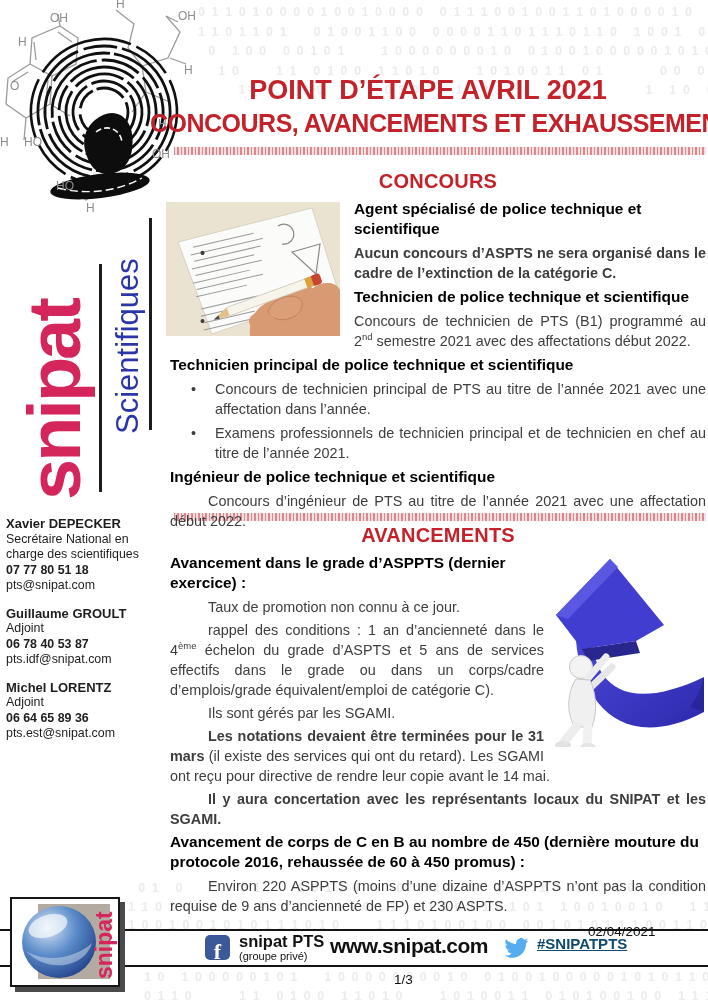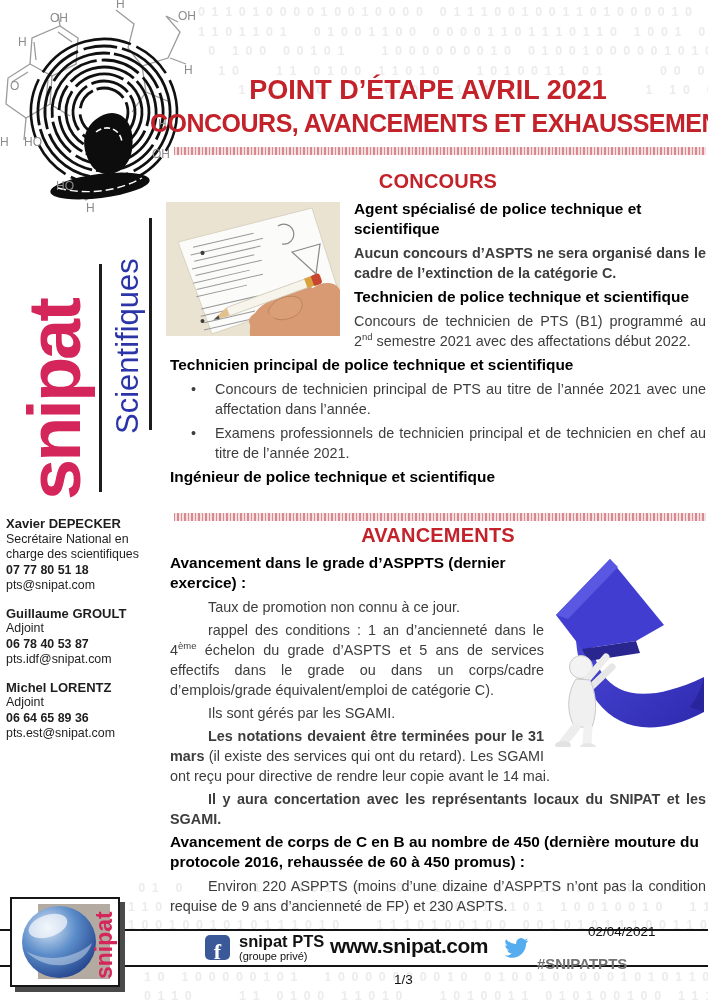--- a/index.html
+++ b/index.html
@@ -68,21 +68,21 @@
         box-sizing:border-box;z-index:5;}
   .fb-icon{position:absolute;left:205px;top:4px;width:25px;height:25px;background:#3b5998;
            border-radius:5px;color:#fff;font-weight:bold;font-family:"Liberation Serif",serif;
            font-size:22px;text-align:center;line-height:34px;overflow:hidden;}
   .fb-text{position:absolute;left:239px;top:2px;color:#111;}
   .fb-title{font-size:16.5px;font-weight:bold;line-height:17px;}
   .fb-sub{font-size:11px;line-height:12px;}
   #site{position:absolute;left:330px;top:3px;font-size:21px;font-weight:bold;color:#111;
         letter-spacing:-0.5px;}
   #tw-icon{position:absolute;left:503px;top:5px;}
-  #tw-tag{position:absolute;left:537px;top:24px;font-size:15px;font-weight:bold;color:#737373;}
+  #tw-tag{position:absolute;left:537px;top:4px;font-size:15px;font-weight:bold;color:#0c4a6e;text-decoration:underline;}
   #footer-logo{position:absolute;left:10px;top:897px;width:110px;height:90px;background:#fff;
                border:2.5px solid #161616;box-shadow:5px 5px 0 #4a4a4a;z-index:6;box-sizing:border-box;}
   #page-num{position:absolute;left:394px;top:972px;font-size:13.5px;color:#111;z-index:6;}
   #date{position:absolute;left:588px;top:924px;font-size:13.5px;color:#111;z-index:6;}
 </style>
 </head>
 <body>
 
 <div class="page">
 
@@ -213,20 +213,21 @@
       </svg>
     </div>
     <h3 class="sub">Agent spécialisé de police technique et scientifique</h3>
     <div class="bullet bold">Aucun concours d’ASPTS ne sera organisé dans le cadre de l’extinction de la catégorie C.</div>
     <h3 class="sub">Technicien de police technique et scientifique</h3>
     <div class="bullet"><span>Concours de technicien de PTS (B1) programmé au 2</span><sup>nd</sup><span> semestre 2021 avec des affectations début 2022.</span></div>
     <h3 class="sub clear">Technicien principal de police technique et scientifique</h3>
     <div class="bullet full">Concours de technicien principal de PTS au titre de l’année 2021 avec une affectation dans l’année.</div>
     <div class="bullet full">Examens professionnels de technicien principal et de technicien en chef au titre de l’année 2021.</div>
     <h3 class="sub">Ingénieur de police technique et scientifique</h3>
+    <p class="body indent">Concours d’ingénieur de PTS au titre de l’année 2021 avec une affectation début 2022.</p>
   </div>
 
   <div class="section" id="avancements">
     <h2 class="section-title">AVANCEMENTS</h2>
     <div class="arrow-wrap">
       <svg width="152" height="190" viewBox="0 0 152 190">
         <defs>
           <linearGradient id="ag" x1="0" y1="0" x2="1" y2="1">
             <stop offset="0" stop-color="#4b48da"></stop>
               <stop offset="1" stop-color="#2e2aae"></stop>

